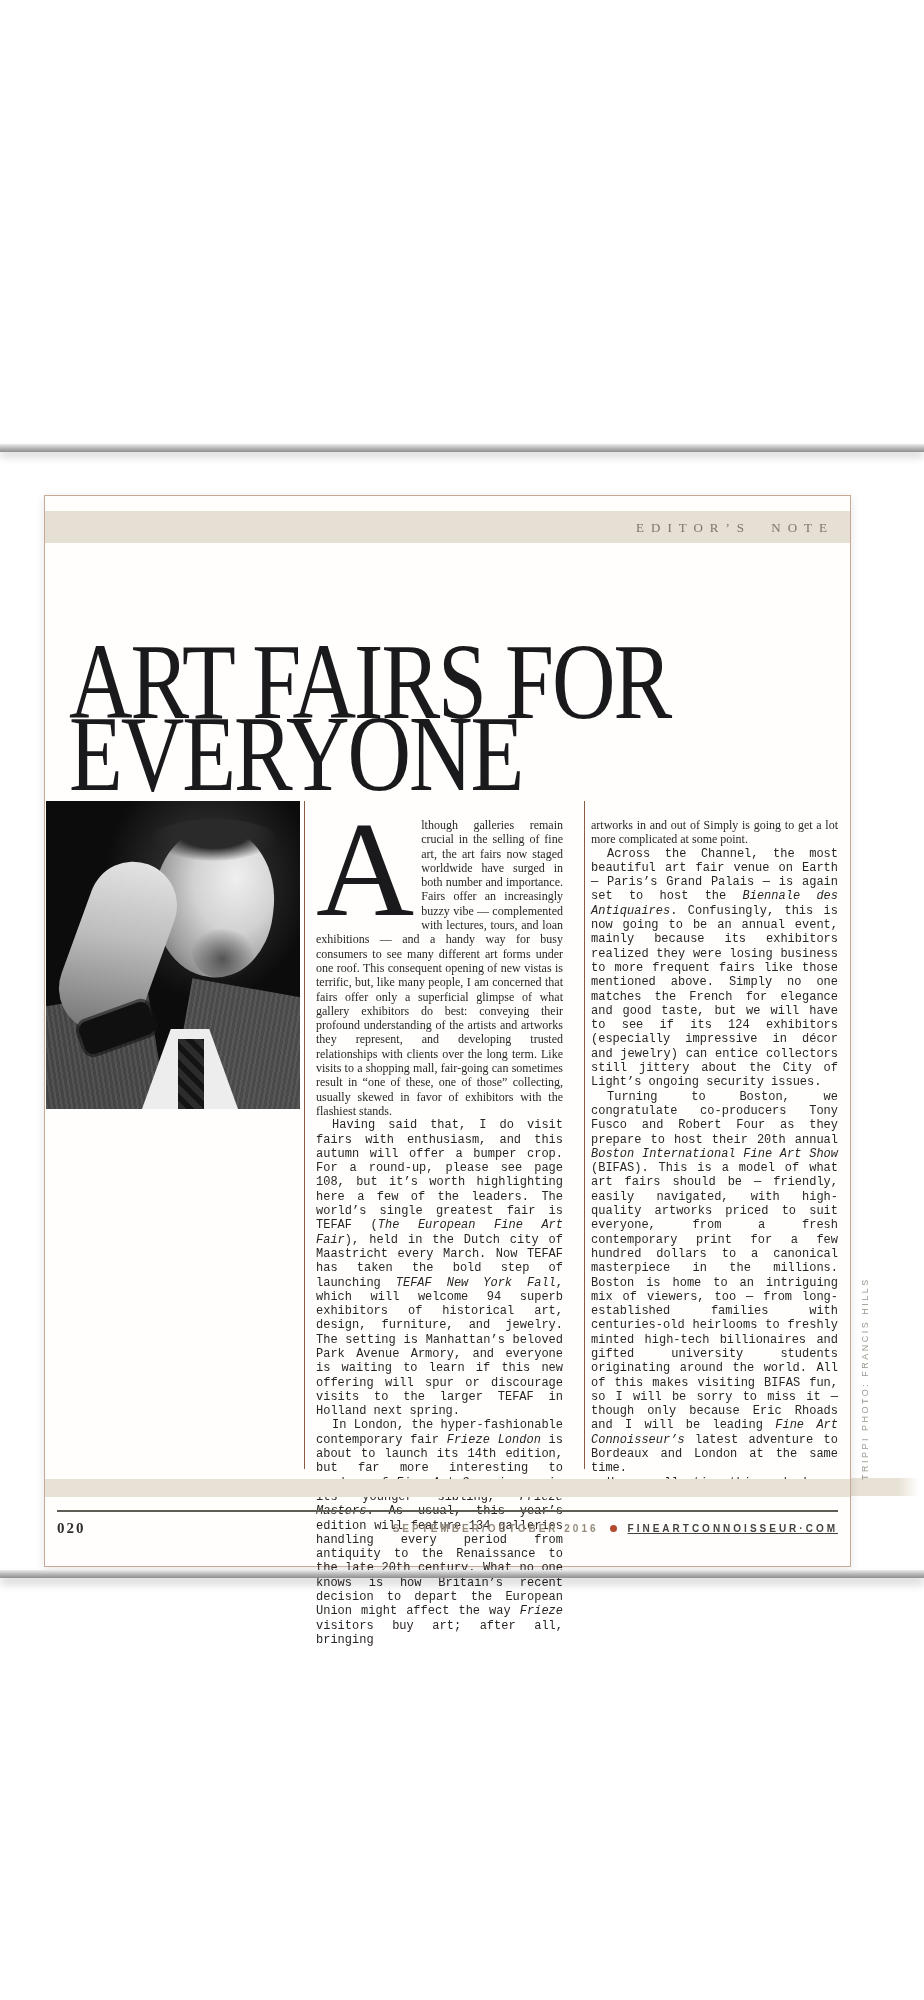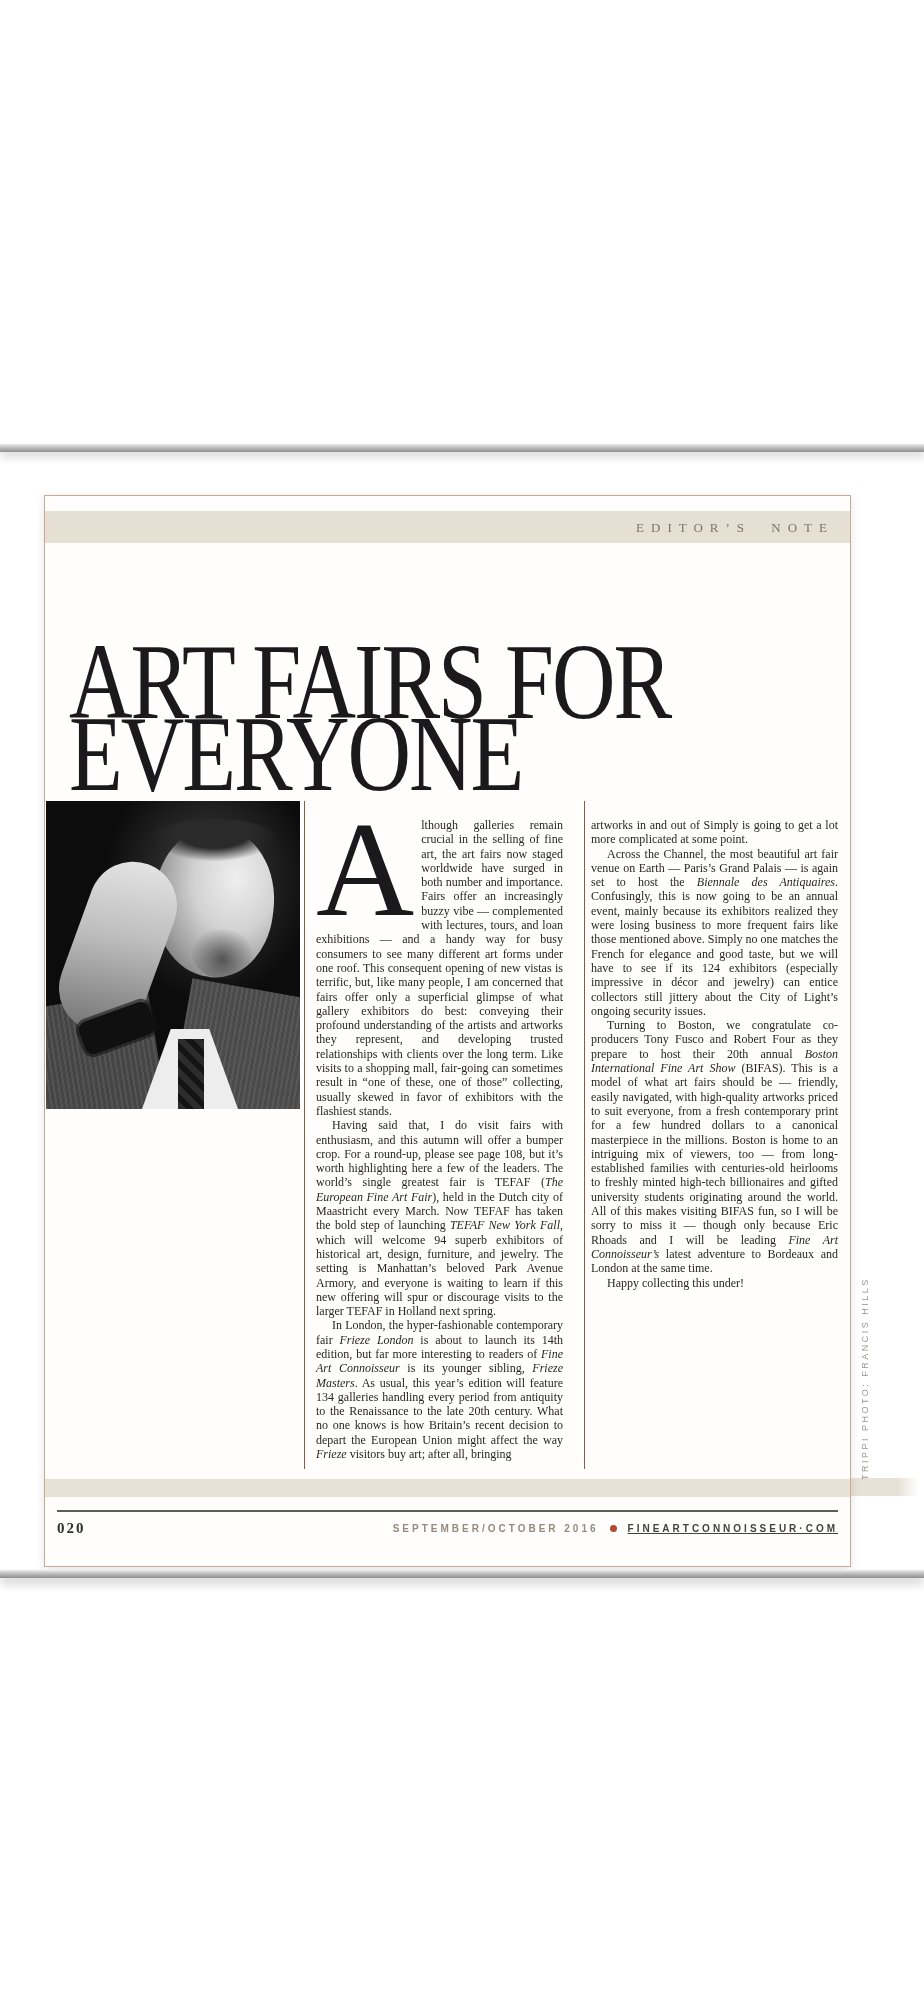--- a/index.html
+++ b/index.html
@@ -58,21 +58,21 @@
   .vrule{position:absolute;top:305px;width:1px;height:668px;background:#8a5a45;}
   .vrule-1{left:259px;}
   .vrule-2{left:539px;}
 
   
   .col{position:absolute;top:322px;font-size:12px;line-height:14.3px;color:#2a2522;
        text-align:justify;hyphens:auto;}
   .col-1{left:271px;width:247px;height:655px;}
   .col-2{left:546px;width:247px;height:655px;}
   .col p{margin:0;}
-  .col p.indent{text-indent:16px;}
+  .col p.indent{text-indent:16px;font-family:Liberation Mono, monospace;}
   .dropcap{float:left;font-size:136px;line-height:96px;height:98px;margin:3px 7px 0 0;color:#1a1a1c;}
 
   
   .beige-bar-bottom{position:absolute;left:0;right:0;top:983px;height:18px;background:#e8e1d5;}
   .footer-rule{position:absolute;left:12px;right:12px;top:1014px;height:2px;background:#5f5b55;}
   .footer{position:absolute;left:12px;right:12px;top:1022px;height:20px;display:flex;
           justify-content:space-between;align-items:center;}
   .pageno{font-size:15px;font-weight:600;letter-spacing:2px;color:#33302c;}
   .footer-right{display:flex;align-items:center;font-family:"Liberation Sans","DejaVu Sans",sans-serif;
                 font-weight:bold;font-size:10px;}

